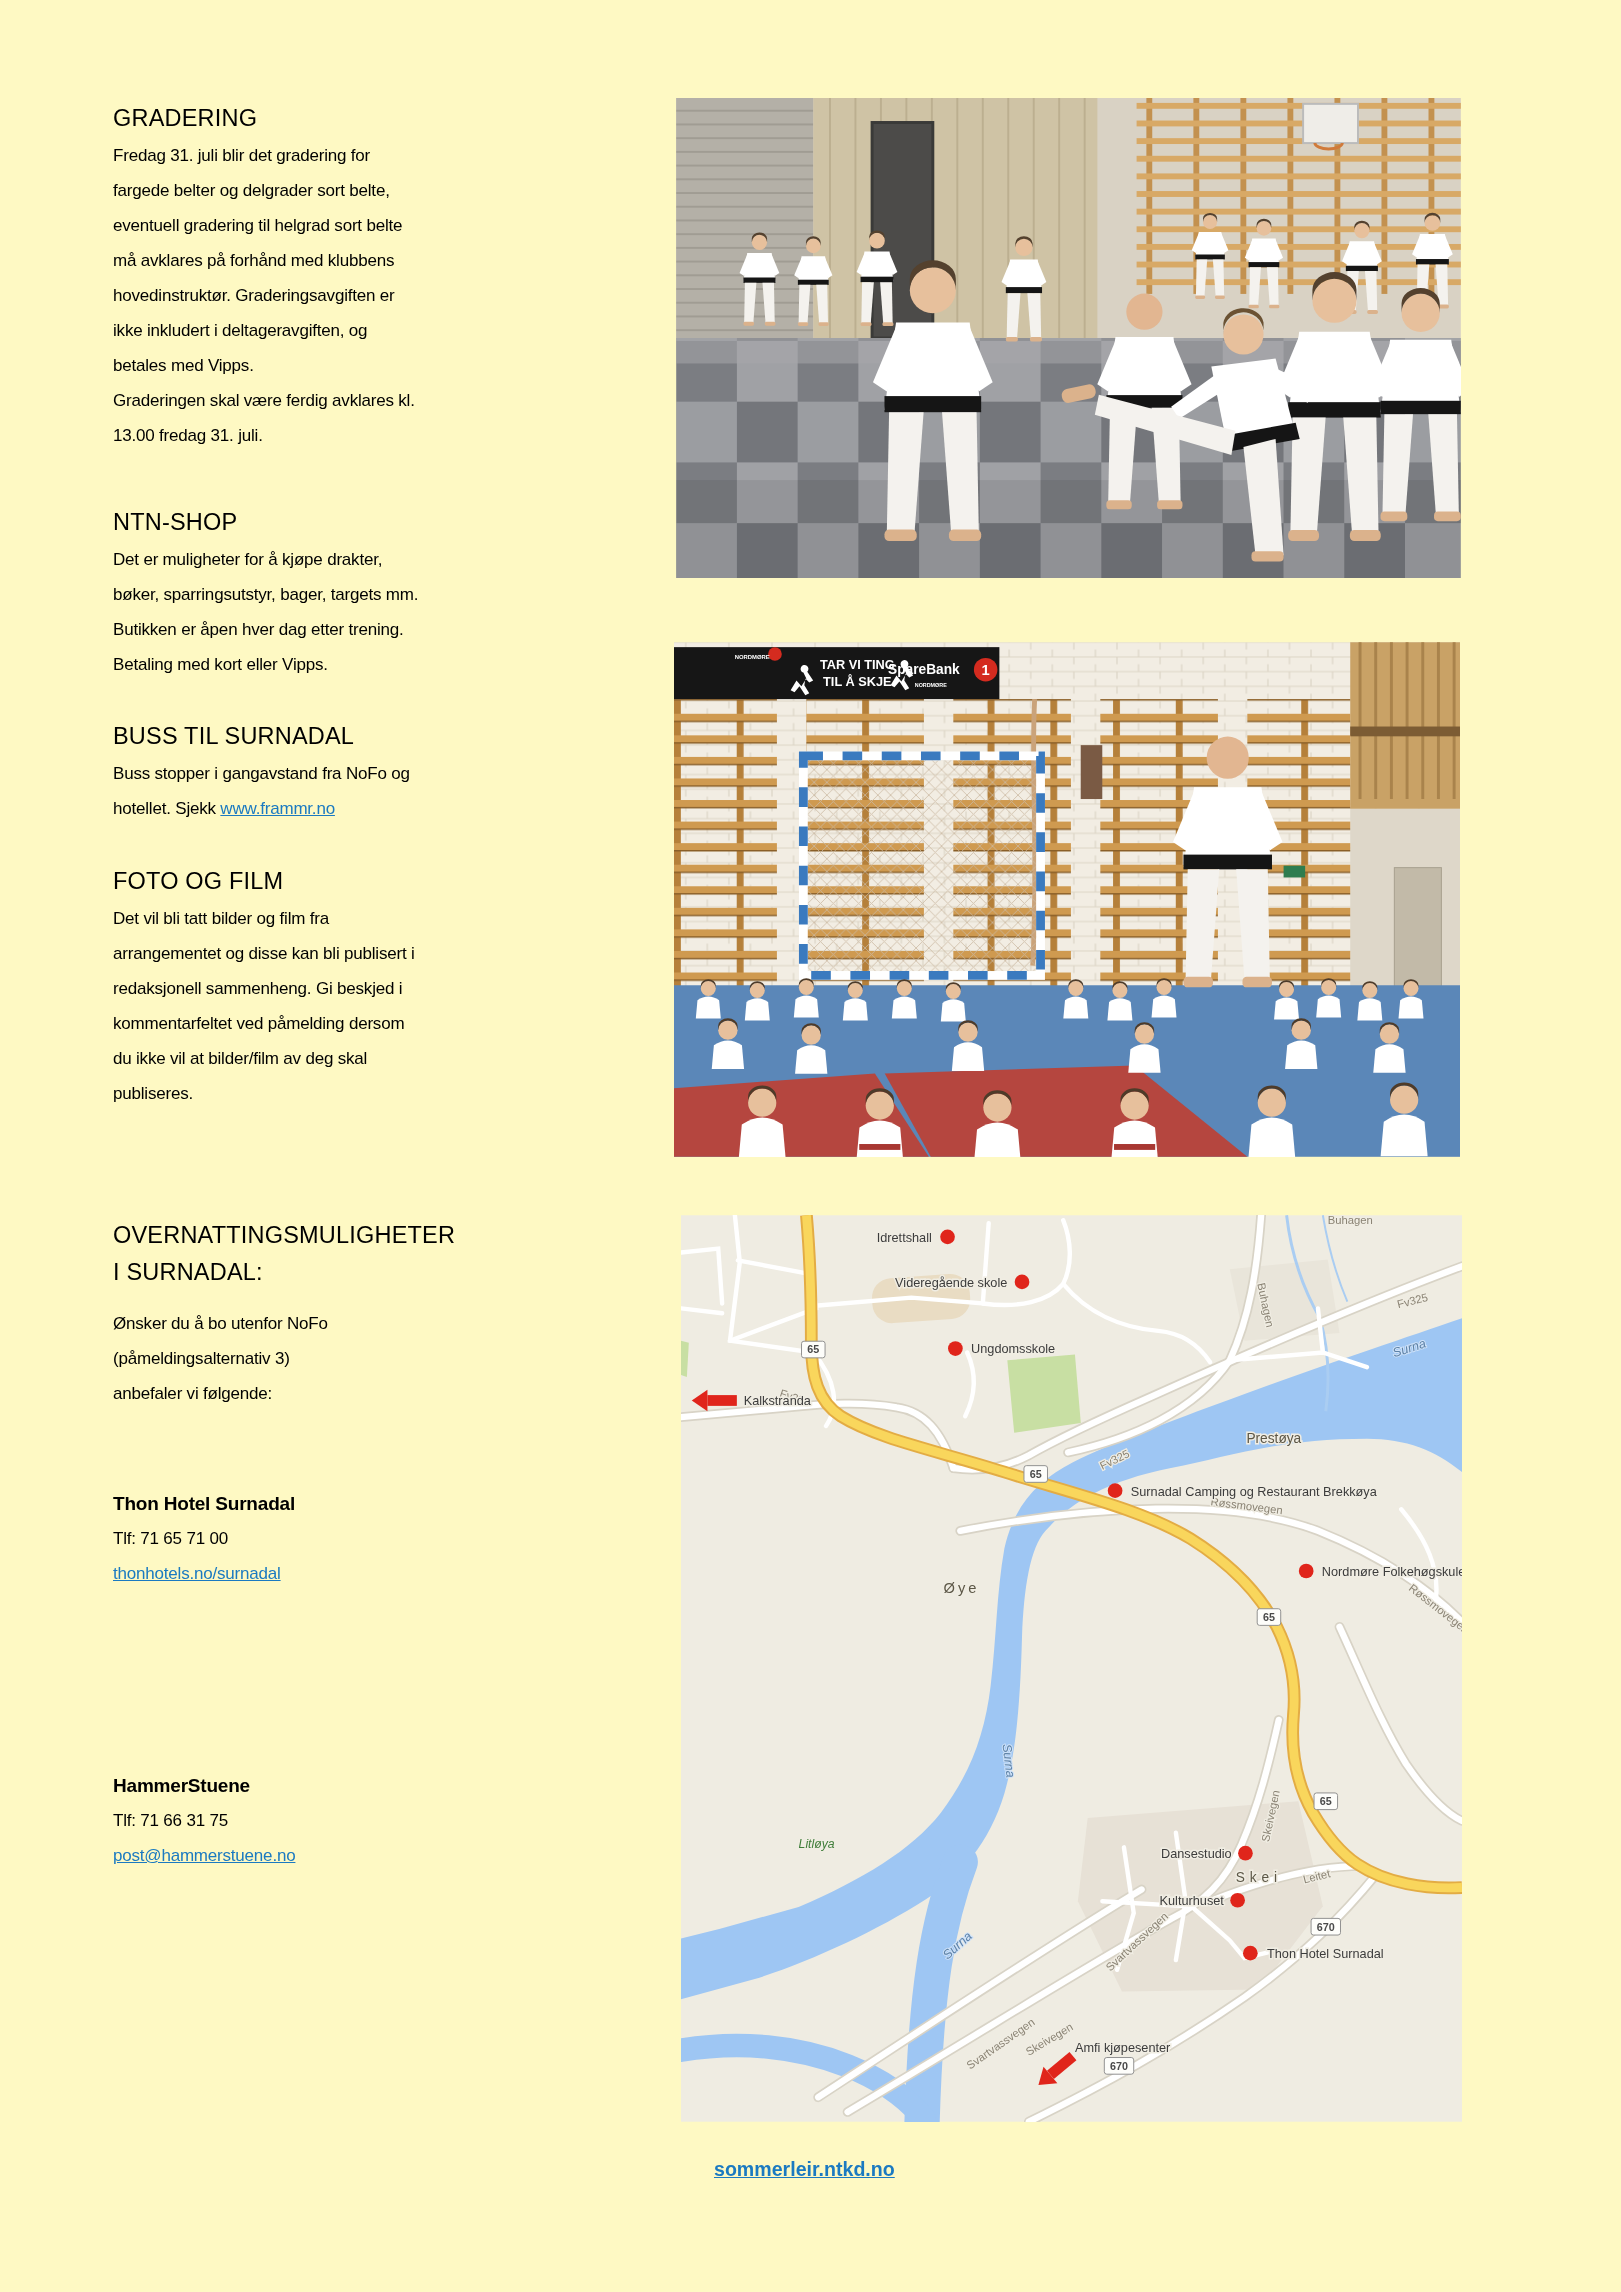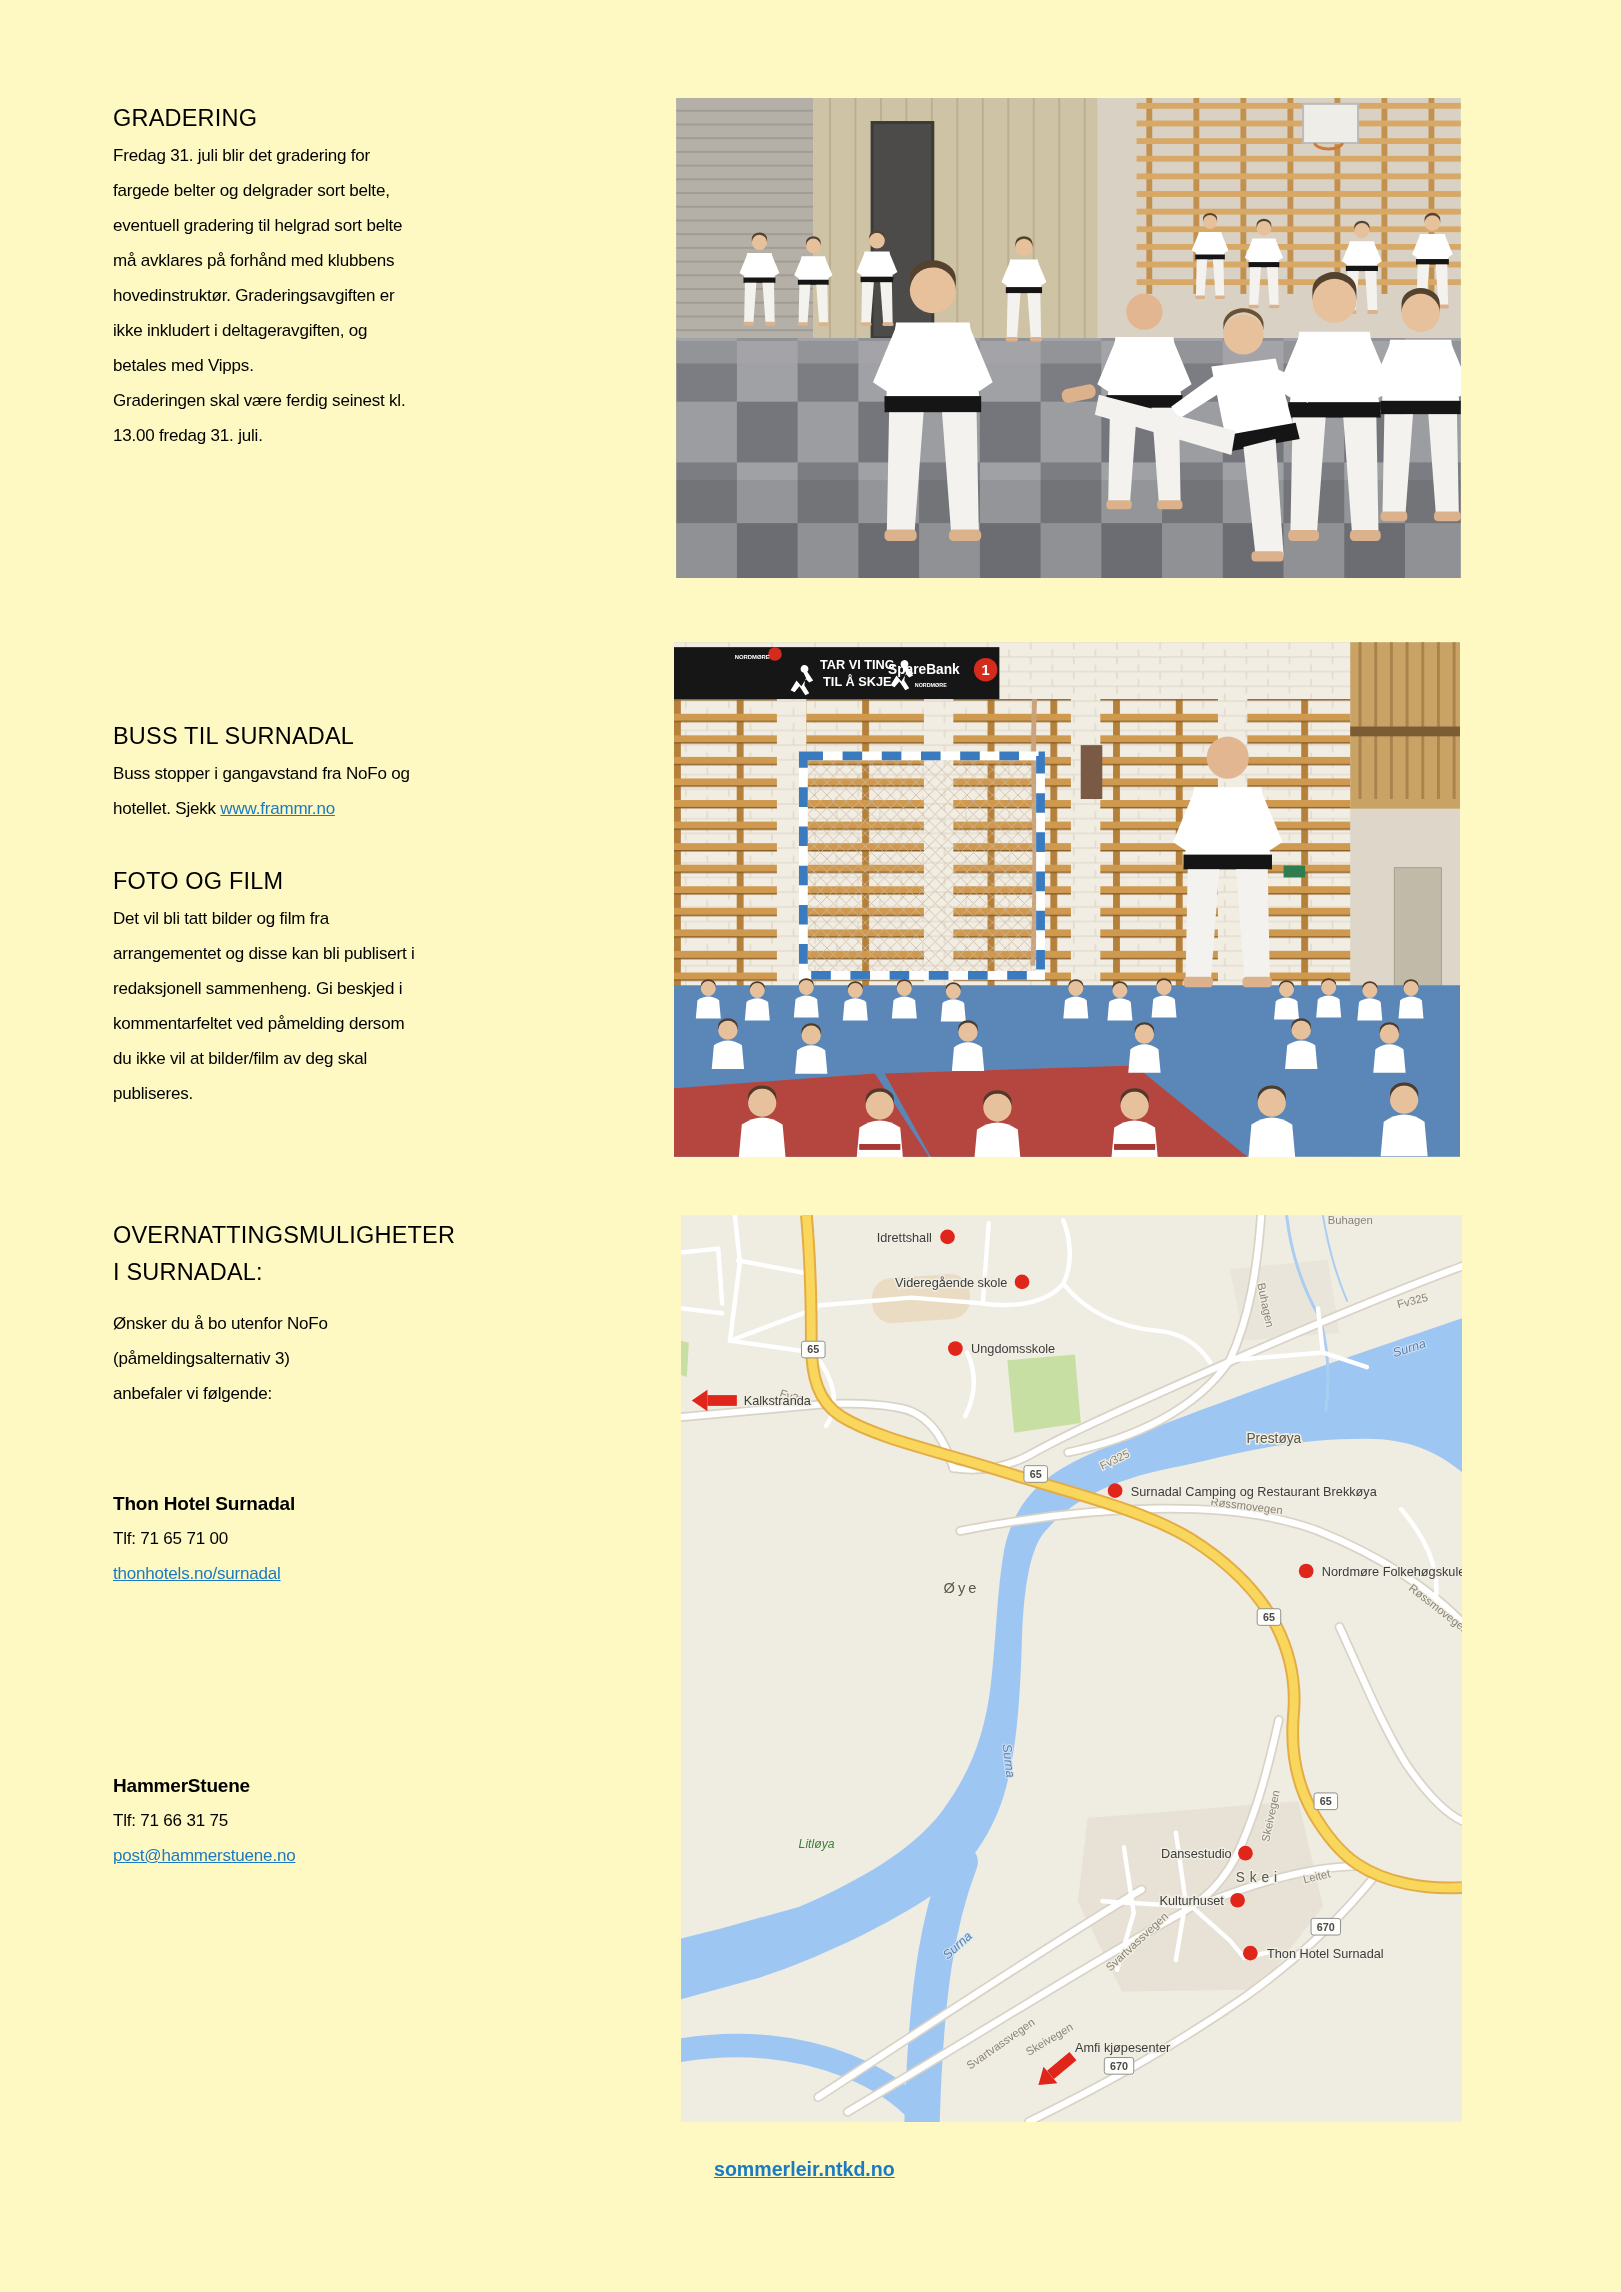--- a/index.html
+++ b/index.html
@@ -32,24 +32,31 @@
 
   <div class="tblock" style="top:101px">
     <div class="h">GRADERING</div>
     <div class="bl">Fredag 31. juli blir det gradering for</div>
     <div class="bl">fargede belter og delgrader sort belte,</div>
     <div class="bl">eventuell gradering til helgrad sort belte</div>
     <div class="bl">må avklares på forhånd med klubbens</div>
     <div class="bl">hovedinstruktør. Graderingsavgiften er</div>
     <div class="bl">ikke inkludert i deltageravgiften, og</div>
     <div class="bl">betales med Vipps.</div>
-    <div class="bl">Graderingen skal være ferdig seinest kl.</div>
+    <div class="bl">Graderingen skal være ferdig avklares kl.</div>
     <div class="bl">13.00 fredag 31. juli.</div>
   </div>
 
+  <div class="tblock" style="top:505px">
+    <div class="h">NTN-SHOP</div>
+    <div class="bl">Det er muligheter for å kjøpe drakter,</div>
+    <div class="bl">bøker, sparringsutstyr, bager, targets mm.</div>
+    <div class="bl">Butikken er åpen hver dag etter trening.</div>
+    <div class="bl">Betaling med kort eller Vipps.</div>
+  </div>
 
   <div class="tblock" style="top:719px">
     <div class="h">BUSS TIL SURNADAL</div>
     <div class="bl">Buss stopper i gangavstand fra NoFo og</div>
     <div class="bl">
       <span>hotellet. Sjekk  </span>
       <a class="lnk">www.frammr.no</a>
     </div>
   </div>
 

